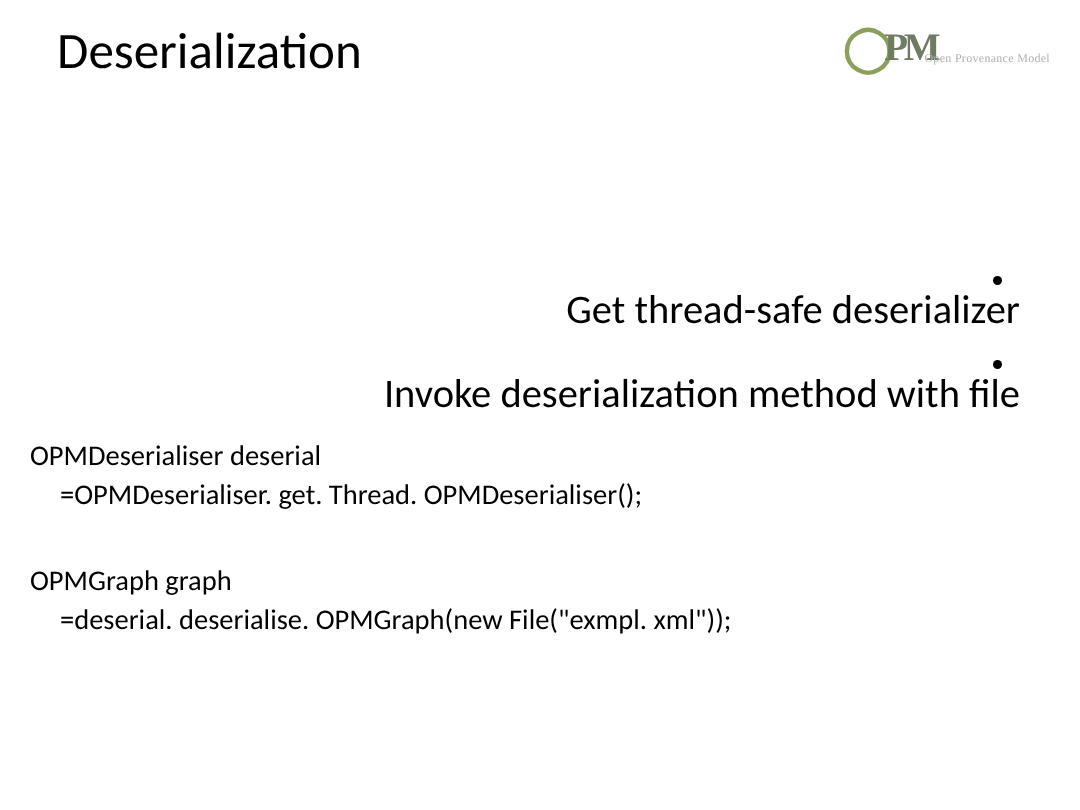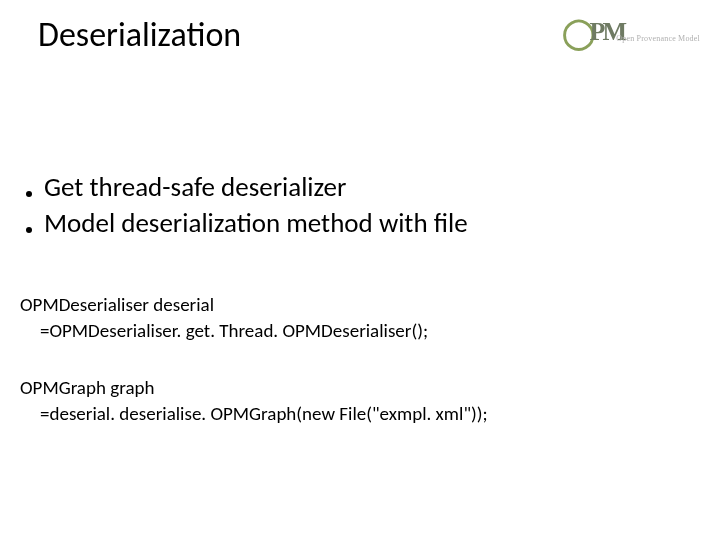--- a/index.html
+++ b/index.html
@@ -61,22 +61,23 @@
   .bullets {
     position: absolute;
     top: 170px;
     left: 20px;
     right: 40px;
     font-size: 27px;
     line-height: 1.25;
   }
   .bullets .row {
     display: flex;
-    align-items: center;
+    align-items: flex-end;
     margin-bottom: 2px;
+    flex-direction: column;
   }
   .bullets .dot {
     width: 6px;
     height: 6px;
     border-radius: 50%;
     background: #000;
     margin: 14px 12px 0 6px;
     flex: 0 0 auto;
   }
   .code {
@@ -108,21 +109,21 @@
   </div>
   <div class="logo-sub">Open Provenance Model</div>
 
   <div class="bullets">
     <div class="row">
       <span class="dot"></span>
       <span>Get thread-safe deserializer</span>
     </div>
     <div class="row">
       <span class="dot"></span>
-      <span>Model deserialization method with file</span>
+      <span>Invoke deserialization method with file</span>
     </div>
   </div>
 
   <div class="code block1">
     <span>OPMDeserialiser deserial</span><br>
     <span class="indent">=OPMDeserialiser. get. Thread. OPMDeserialiser();</span>
   </div>
 
   <div class="code block2">
     <span>OPMGraph graph</span><br>

